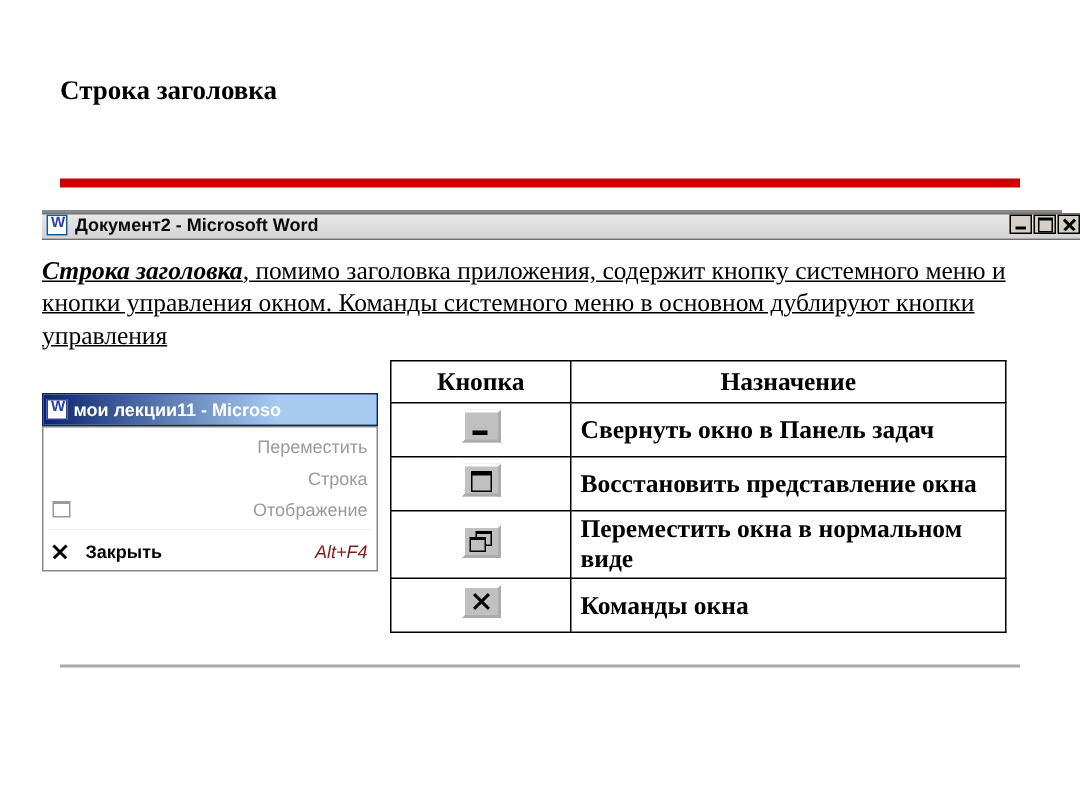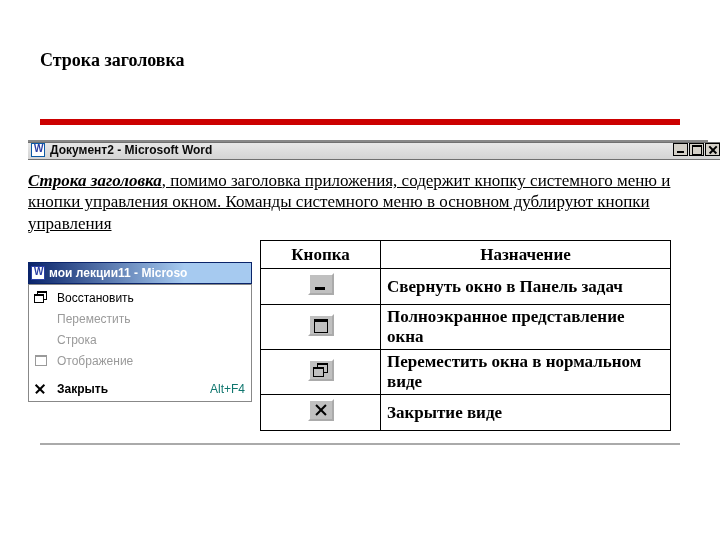--- a/index.html
+++ b/index.html
@@ -175,33 +175,33 @@
     border:1px solid #2a3ea5;background:#fff;position:relative;
   }
   .sysmenu-title .w-icon::after{content:"W";color:#2a3ea5;font-size:10px;font-weight:bold;position:absolute;top:-1px;left:2px;}
   .menu-body{
     border:1px solid #888;background:#fff;padding:2px 0;
   }
   .menu-item{
     display:flex;align-items:center;height:21px;
     padding:0 6px 0 4px;color:#000;
   }
-  .menu-item.disabled{color:#9a9a9a;}
+  .menu-item.disabled{color:#9a9a9a;text-align:right;}
   .menu-item .mi-icon{width:16px;height:14px;margin-right:8px;position:relative;}
   .mi-icon.restore::before{content:"";position:absolute;top:0;left:4px;width:8px;height:6px;border:1px solid #000;border-top:2px solid #000;}
   .mi-icon.restore::after{content:"";position:absolute;top:3px;left:1px;width:8px;height:6px;border:1px solid #000;border-top:2px solid #000;background:#fff;}
   .mi-icon.min::before{content:"";position:absolute;bottom:2px;left:2px;width:8px;height:2px;background:#000;}
   .mi-icon.max::before{content:"";position:absolute;top:1px;left:2px;width:10px;height:8px;border:1px solid #9a9a9a;border-top:2px solid #9a9a9a;}
   .mi-icon.close::before,.mi-icon.close::after{content:"";position:absolute;left:1px;top:6px;width:12px;height:1.6px;background:#000;}
   .mi-icon.close::before{transform:rotate(45deg);}
   .mi-icon.close::after{transform:rotate(-45deg);}
   .menu-sep{height:1px;margin:3px 4px;background:#c0c0c0;border-bottom:1px solid #fff;}
   .menu-item .mi-label{flex:1;}
   .menu-item.bold .mi-label{font-weight:bold;}
-  .menu-item .mi-short{color:#0f766e;}
+  .menu-item .mi-short{color:#7f1d1d;font-style:italic;}
   .bottom-rule{
     position:absolute;top:443px;left:40px;width:640px;height:2px;background:#aaa;
   }
 </style>
 </head>
 <body>
 
 <div class="slide-title">Строка заголовка</div>
 <div class="red-rule"></div>
 <div class="shadow-line"></div>
@@ -223,43 +223,39 @@
       <tr>
     <th class="col-btn">Кнопка</th>
     <th class="col-desc">Назначение</th>
   </tr>
   <tr>
     <td class="col-btn"><span class="ui-btn min"></span></td>
     <td class="col-desc">Свернуть окно в Панель задач</td>
   </tr>
   <tr>
     <td class="col-btn"><span class="ui-btn max"></span></td>
-    <td class="col-desc">Полноэкранное представление окна</td>
+    <td class="col-desc">Восстановить представление окна</td>
   </tr>
   <tr>
     <td class="col-btn"><span class="ui-btn restore"></span></td>
     <td class="col-desc">Переместить окна в нормальном виде</td>
   </tr>
   <tr>
     <td class="col-btn"><span class="ui-btn close"></span></td>
-    <td class="col-desc">Закрытие виде</td>
+    <td class="col-desc">Команды окна</td>
   </tr>
 </tbody>
   </table>
 
 <div class="sysmenu">
   <div class="sysmenu-title">
     <span class="w-icon"></span>
     <span>мои лекции11 - Microso</span>
   </div>
   <div class="menu-body">
-    <div class="menu-item">
-      <span class="mi-icon restore"></span>
-      <span class="mi-label">Восстановить</span>
-    </div>
     <div class="menu-item disabled">
       <span class="mi-icon"></span>
       <span class="mi-label">Переместить</span>
     </div>
     <div class="menu-item disabled">
       <span class="mi-icon"></span>
       <span class="mi-label">Строка</span>
     </div>
     <div class="menu-item disabled">
       <span class="mi-icon max"></span>

